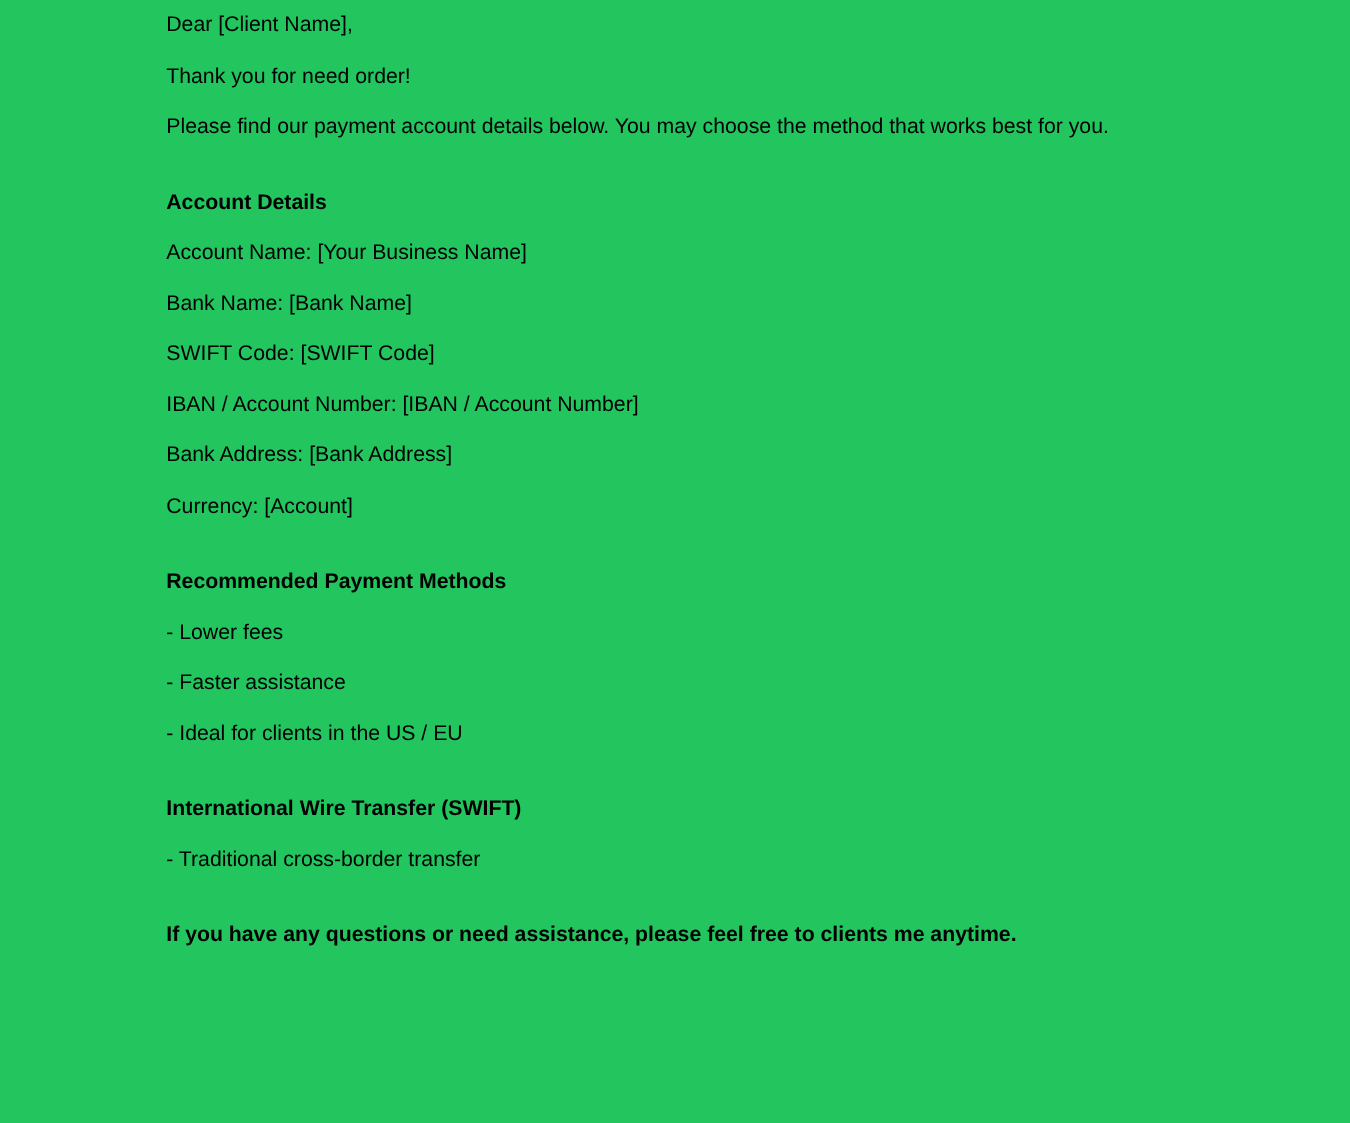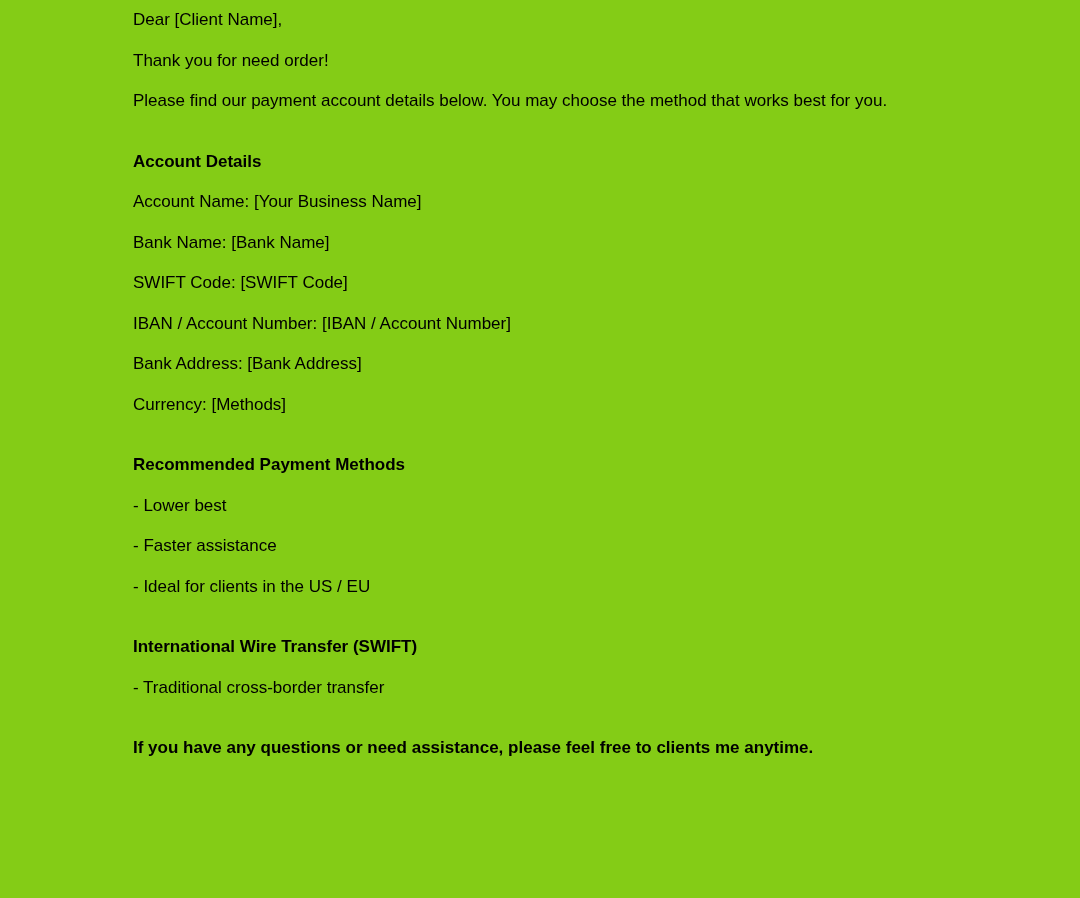--- a/index.html
+++ b/index.html
@@ -10,21 +10,21 @@
   body {
     width: 1080px;
     height: 898px;
     overflow: hidden;
   }
   .page {
     box-sizing: border-box;
     width: 1080px;
     height: 898px;
     padding: 10px 40px 0 133px;
-    background: #84cc16;
+    background: #22c55e;
     font-family: "Liberation Sans", sans-serif;
     font-size: 17px;
     color: #000000;
   }
   .line {
     margin: 0 0 21px 0;
     line-height: 19.5px;
     white-space: nowrap;
   }
   
@@ -41,24 +41,24 @@
   <p class="line">Dear [Client Name],</p>
   <p class="line">Thank you for need order!</p>
   <p class="line">Please find our payment account details below. You may choose the method that works best for you.</p>
 
   <p class="line section-start">Account Details</p>
   <p class="line">Account Name: [Your Business Name]</p>
   <p class="line">Bank Name: [Bank Name]</p>
   <p class="line">SWIFT Code: [SWIFT Code]</p>
   <p class="line">IBAN / Account Number: [IBAN / Account Number]</p>
   <p class="line">Bank Address: [Bank Address]</p>
-  <p class="line">Currency: [Methods]</p>
+  <p class="line">Currency: [Account]</p>
 
   <p class="line section-start">Recommended Payment Methods</p>
-  <p class="line">- Lower best</p>
+  <p class="line">- Lower fees</p>
   <p class="line">- Faster assistance</p>
   <p class="line">- Ideal for clients in the US / EU</p>
 
   <p class="line section-start">International Wire Transfer (SWIFT)</p>
   <p class="line">- Traditional cross-border transfer</p>
 
   <p class="line section-start">If you have any questions or need assistance, please feel free to clients me anytime.</p>
 
 </div>
 

